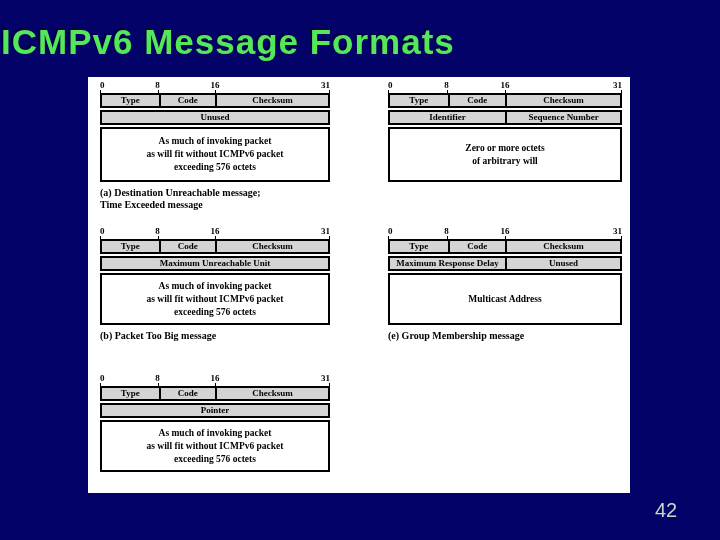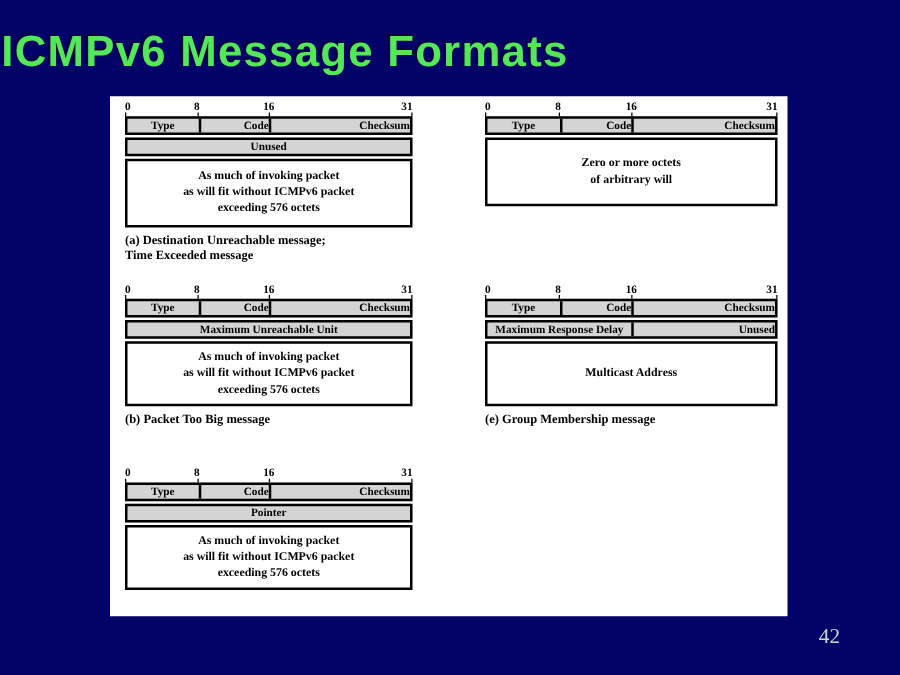--- a/index.html
+++ b/index.html
@@ -34,30 +34,30 @@
   .r31{right:0;}
   .tick{position:absolute;bottom:0;width:1px;height:3px;background:var(--border);}
   .t0{left:0;}.t25{left:25%;}.t50{left:50%;}.t100{right:0;}
   .row{display:flex;border:2px solid var(--border);background:var(--cell-gray);
        height:11px;margin-bottom:2px;font-weight:bold;font-size:9px;line-height:11px;
        text-align:center;color:#000;}
   .cell{box-sizing:border-box;overflow:hidden;white-space:nowrap;}
   .w25{flex:0 0 25%;}
   .w50{flex:0 0 50%;}
   .w100{flex:0 0 100%;}
-  .bl{border-left:2px solid var(--border);text-align:right;}
+  .bl{border-left:2px solid var(--border);}
   .bigbox{border:2px solid var(--border);background:var(--panel);display:flex;
           flex-direction:column;justify-content:center;align-items:center;
           text-align:center;font-weight:bold;font-size:9.5px;line-height:13px;color:#000;}
   .tall{height:51px;}
   .mid{height:48px;}
   .caption{margin-top:5px;text-align:left;font-weight:bold;font-size:10px;
            line-height:12px;color:#000;}
-  .pagenum{position:absolute;left:655px;top:499px;font-family:Liberation Serif, serif;
-           font-size:17px;color:var(--page-number);}
+  .pagenum{position:absolute;left:655px;top:499px;font-family:Liberation Sans, sans-serif;
+           font-size:20px;color:var(--page-number);}
 </style>
 </head>
 <body>
 
 <div class="slide">
 
   <h1 class="title">ICMPv6 Message Formats</h1>
 
   <div class="panel">
 
@@ -100,20 +100,24 @@
         <i class="tick t0"></i>
         <i class="tick t25"></i>
         <i class="tick t50"></i>
         <i class="tick t100"></i>
       </div>
       <div class="row">
         <div class="cell w25">Type</div>
         <div class="cell w25 bl">Code</div>
         <div class="cell w50 bl">Checksum</div>
       </div>
+      <div class="row">
+        <div class="cell w50">Identifier</div>
+        <div class="cell w50 bl">Sequence Number</div>
+      </div>
       <div class="bigbox tall">
         <div>Zero or more octets</div>
         <div>of arbitrary will</div>
       </div>
     </div>
 
     <div class="diagram pos-b">
       <div class="ruler">
         <span class="r0">0</span>
         <span class="r8">8</span>

